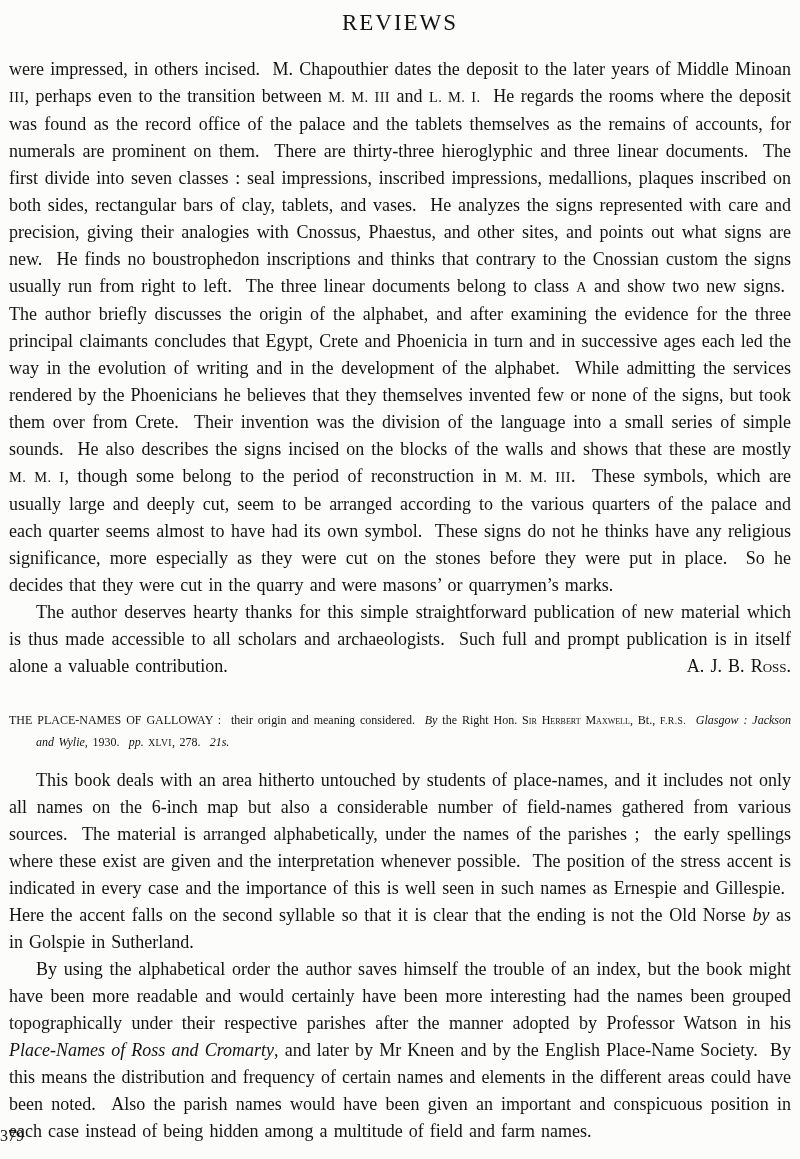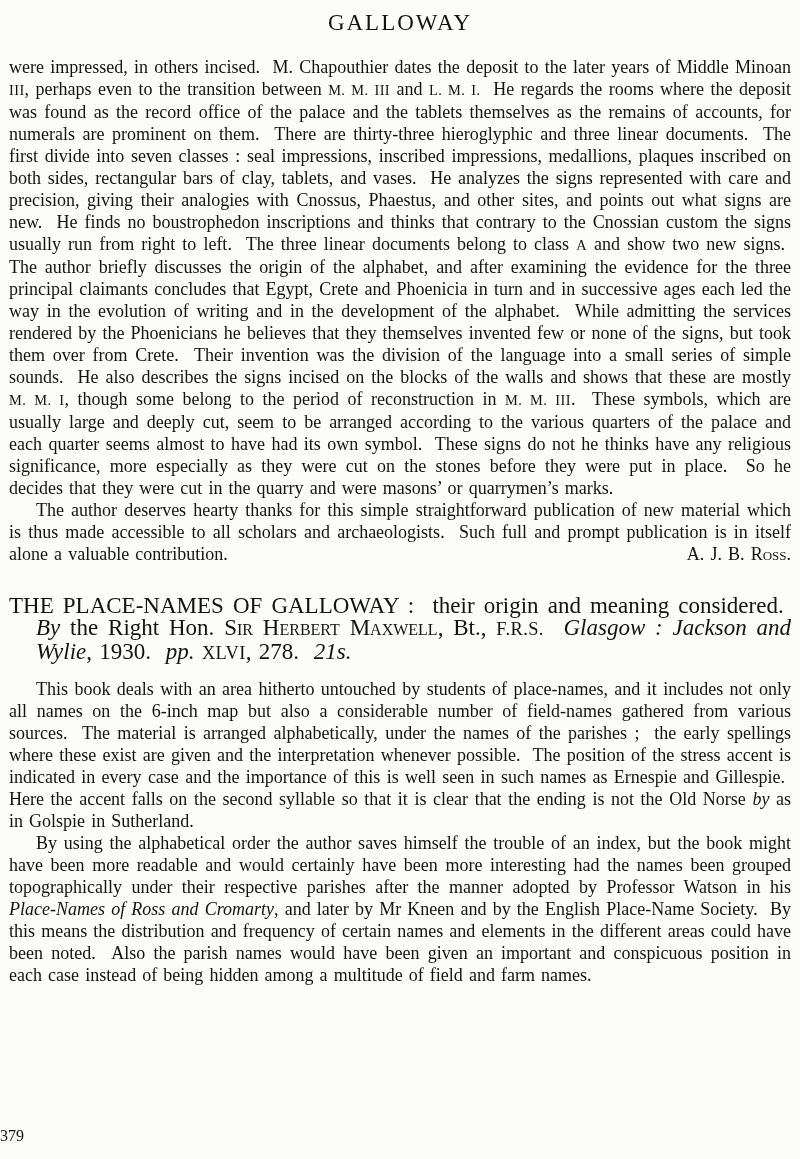--- a/index.html
+++ b/index.html
@@ -16,28 +16,28 @@
   .journal-header {
     text-align: center;
     font-size: 23px;
     font-weight: normal;
     letter-spacing: 2px;
     margin: 0 0 20px 0;
   }
   p.body-par {
     margin: 0;
     font-size: 18px;
-    line-height: 22px;
+    line-height: 27px;
     text-align: justify;
     word-spacing: 1.6px;
   }
   p.indent { text-indent: 27px; }
   .review-heading {
     margin: 30px 0 13px 0;
-    font-size: 23px;
+    font-size: 12px;
     line-height: 21.9px;
     text-align: justify;
     word-spacing: 1.6px;
     padding-left: 27px;
     text-indent: -27px;
   }
   .signature { float: right; }
   .s-i { font-style: italic; }
   .s-sc { font-size: 0.8em; letter-spacing: 0.4px; }
   .s-smallcaps { font-variant: small-caps; }
@@ -48,21 +48,21 @@
     right: 0;
     text-align: left;
     font-size: 16px;
   }
 </style>
 </head>
 <body>
 
 <div class="page">
 
-  <h1 class="journal-header">GALLOWAY</h1>
+  <h1 class="journal-header">REVIEWS</h1>
 
   <section>
     <p class="body-par"><span>were impressed, in others incised.&nbsp; M. Chapouthier dates the deposit to the later years of Middle Minoan </span><span class="s-sc">III</span><span>, perhaps even to the transition between </span><span class="s-sc">M. M. III</span><span> and </span><span class="s-sc">L. M. I.</span><span>&nbsp; He regards the rooms where the deposit was found as the record office of the palace and the tablets themselves as the remains of accounts, for numerals are prominent on them.&nbsp; There are thirty-three hieroglyphic and three linear documents.&nbsp; The first divide into seven classes : seal impressions, inscribed impressions, medallions, plaques inscribed on both sides, rectangular bars of clay, tablets, and vases.&nbsp; He analyzes the signs represented with care and precision, giving their analogies with Cnossus, Phaestus, and other sites, and points out what signs are new.&nbsp; He finds no boustrophedon inscriptions and thinks that contrary to the Cnossian custom the signs usually run from right to left.&nbsp; The three linear documents belong to class </span><span class="s-sc">A</span><span> and show two new signs.&nbsp; The author briefly discusses the origin of the alphabet, and after examining the evidence for the three principal claimants concludes that Egypt, Crete and Phoenicia in turn and in successive ages each led the way in the evolution of writing and in the development of the alphabet.&nbsp; While admitting the services rendered by the Phoenicians he believes that they themselves invented few or none of the signs, but took them over from Crete.&nbsp; Their invention was the division of the language into a small series of simple sounds.&nbsp; He also describes the signs incised on the blocks of the walls and shows that these are mostly </span><span class="s-sc">M. M. I</span><span>, though some belong to the period of reconstruction in </span><span class="s-sc">M. M. III</span><span>.&nbsp; These symbols, which are usually large and deeply cut, seem to be arranged according to the various quarters of the palace and each quarter seems almost to have had its own symbol.&nbsp; These signs do not he thinks have any religious significance, more especially as they were cut on the stones before they were put in place.&nbsp; So he decides that they were cut in the quarry and were masons’ or quarrymen’s marks.</span></p>
     <p class="body-par indent">
       <span><span>The author deserves hearty thanks for this simple straightforward publication of new material which is thus made accessible to all scholars and archaeologists.&nbsp; Such full and prompt publication is in itself alone a valuable contribution.</span></span>
       <span class="signature"><span>A. J. B. </span><span class="s-smallcaps">Ross.</span></span>
     </p>
   </section>
 
   <section>

